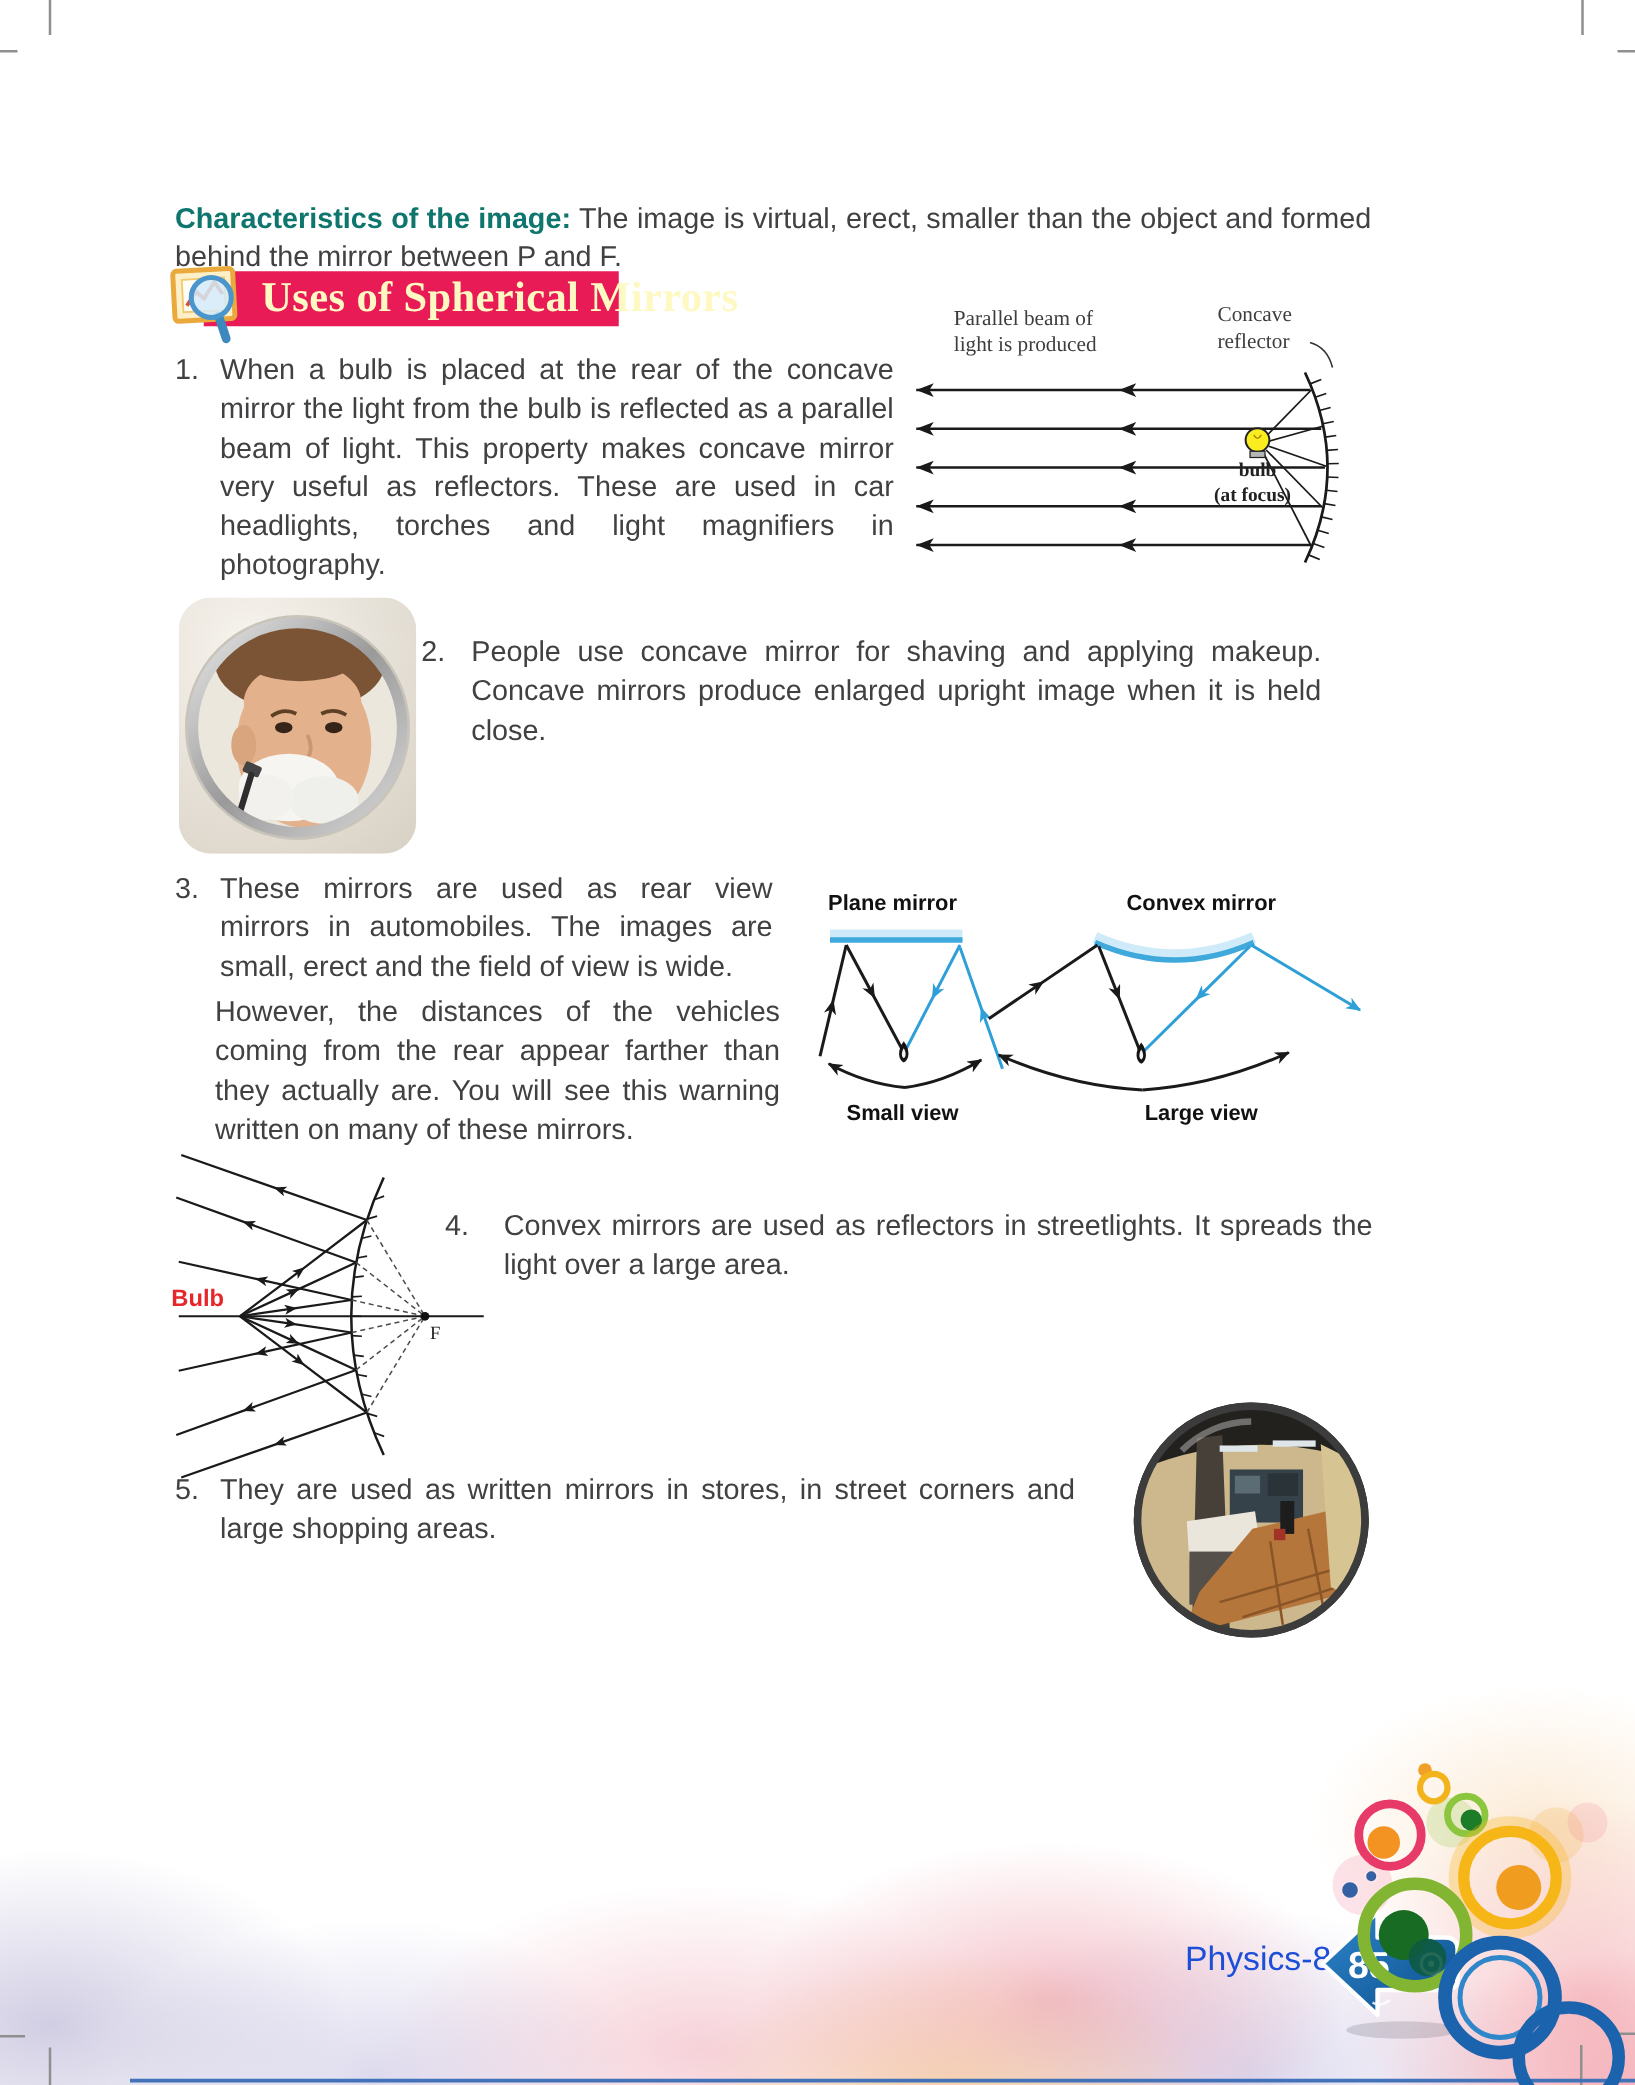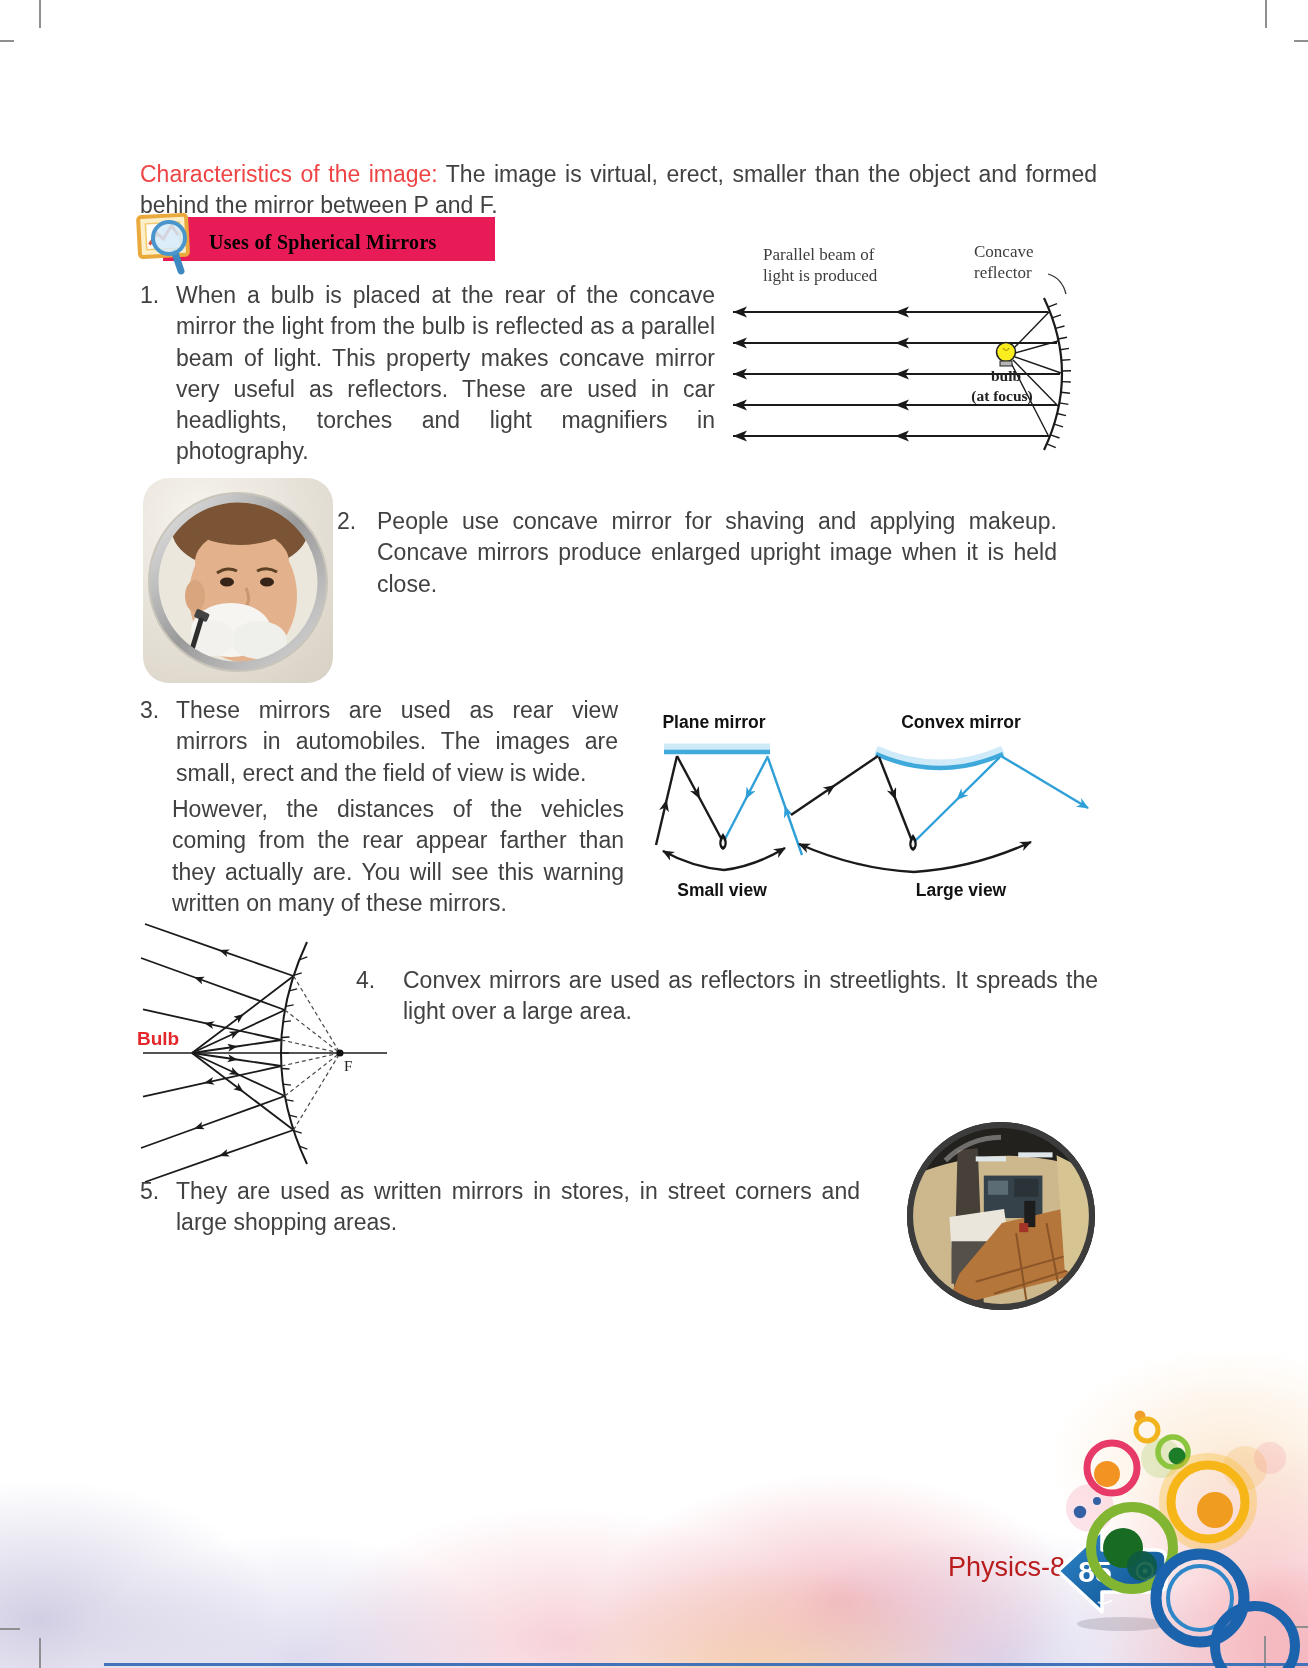--- a/index.html
+++ b/index.html
@@ -4,25 +4,25 @@
 <style>
   html,body{margin:0;padding:0;background:#fff;}
   .page{position:relative;width:1308px;height:1668px;background:#fff;overflow:hidden;
         font-family:"Liberation Sans",sans-serif;color:#414042;}
   .abs{position:absolute;}
   
   .cm{position:absolute;background:#8f8f8f;}
   .cm-v{width:2px;} .cm-h{height:2px;}
   
   .intro{left:140px;top:136px;width:957px;font-size:23px;line-height:1.36;text-align:justify;}
-  .lead{color:#ef4444;font-weight:normal;}
+  .lead{color:#0f766e;font-weight:bold;}
   
   .banner{left:163px;top:217px;width:332px;height:44px;background:#e81b57;}
-  .banner-title{position:absolute;left:46px;top:14px;font-family:"Liberation Serif",serif;
-    font-weight:bold;font-size:20px;color:#000000;white-space:nowrap;letter-spacing:.3px;}
+  .banner-title{position:absolute;left:46px;top:3px;font-family:"Liberation Serif",serif;
+    font-weight:bold;font-size:34px;color:#fef9c3;white-space:nowrap;letter-spacing:.3px;}
   .banner-icon{position:absolute;left:-27px;top:-8px;width:64px;height:70px;}
   
   .li{position:absolute;display:flex;font-size:23px;line-height:1.36;}
   .li .num{flex:0 0 auto;}
   .li .txt{flex:1;text-align:justify;}
   .n36{width:36px;} .n40{width:40px;} .n47{width:47px;}
   .para2{position:absolute;font-size:23px;line-height:1.36;text-align:justify;}
   
   .d1{left:706px;top:240px;width:404px;height:215px;}
   .d2{left:636px;top:712px;width:470px;height:190px;}
@@ -40,21 +40,21 @@
   .watercolor{left:0;right:0;bottom:0;height:368px;background:
     radial-gradient(ellipse 340px 200px at 40px 320px, rgba(134,126,183,.38), rgba(134,126,183,0) 70%),
     radial-gradient(ellipse 300px 180px at 300px 360px, rgba(160,150,205,.35), rgba(160,150,205,0) 70%),
     radial-gradient(ellipse 360px 190px at 560px 340px, rgba(233,140,158,.40), rgba(233,140,158,0) 70%),
     radial-gradient(ellipse 340px 180px at 840px 300px, rgba(231,120,138,.45), rgba(231,120,138,0) 70%),
     radial-gradient(ellipse 300px 170px at 760px 380px, rgba(240,205,95,.45), rgba(240,205,95,0) 70%),
     radial-gradient(ellipse 330px 190px at 1000px 360px, rgba(168,160,212,.40), rgba(168,160,212,0) 70%),
     radial-gradient(ellipse 280px 230px at 1270px 300px, rgba(236,120,130,.42), rgba(236,120,130,0) 70%),
     radial-gradient(ellipse 260px 160px at 1230px 160px, rgba(242,176,96,.25), rgba(242,176,96,0) 70%),
     radial-gradient(ellipse 300px 170px at 1308px 380px, rgba(236,120,140,.45), rgba(236,120,140,0) 70%);}
-  .physics{left:900px;top:1552px;width:165px;text-align:right;font-size:27px;color:#b91c1c;}
+  .physics{left:900px;top:1552px;width:165px;text-align:right;font-size:27px;color:#1d4ed8;}
   .badge{left:1052px;top:1492px;width:132px;height:150px;z-index:3;}
   .circles{left:1040px;top:1378px;width:268px;height:290px;z-index:4;}
   .bottom-rule{left:104px;top:1663px;width:1204px;height:3px;background:#4272b8;}
 </style>
 </head>
 <body>
 
 <div class="page">
 
   <div class="abs watercolor"></div>

